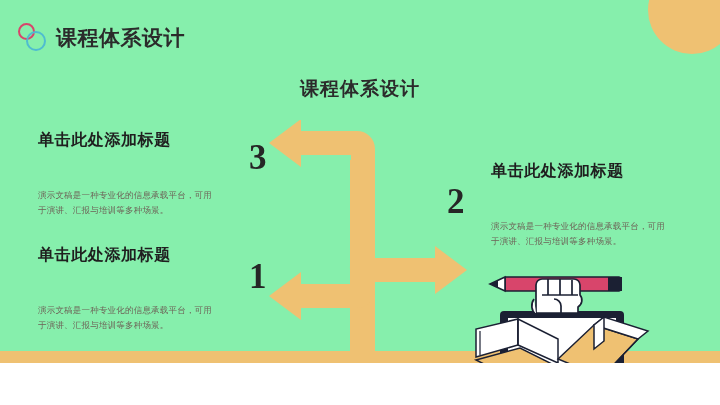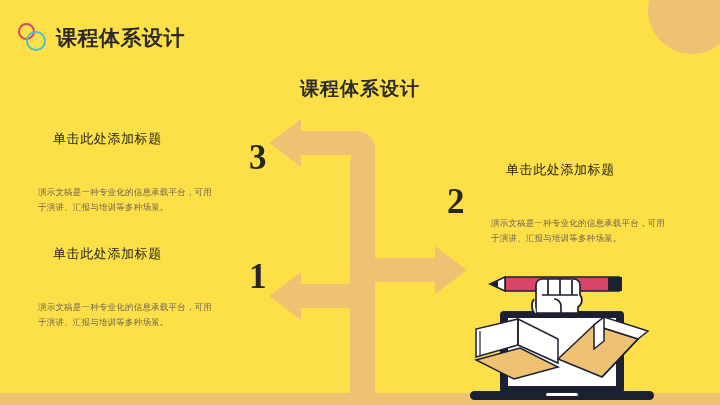--- a/index.html
+++ b/index.html
@@ -3,23 +3,23 @@
 <meta charset="utf-8">
 <style>
   html, body {
     margin: 0;
     padding: 0;
     background: #ffffff;
   }
   #slide {
     position: relative;
     width: 720px;
-    height: 405px;
+    height: 363px;
     overflow: hidden;
-    background: #fde047;
+    background: #86efac;
     font-family: "Liberation Sans", "DejaVu Sans", sans-serif;
   }
 
   
   .corner-circle {
     position: absolute;
     top: -34px;
     right: -16px;
     width: 88px;
     height: 88px;
@@ -110,27 +110,26 @@
     line-height: 1;
     font-family: "Liberation Serif", "DejaVu Serif", serif;
   }
   .num-3 { left: 249px; top: 140px; }
   .num-2 { left: 447px; top: 184px; }
   .num-1 { left: 249px; top: 259px; }
 
   
   .txt-block { position: absolute; }
   .txt-block .t-head {
-    font-size: 13px;
-    font-weight: normal;
+    font-size: 16px;
+    font-weight: bold;
     color: #1f1f1f;
     letter-spacing: 0.6px;
     margin-bottom: 8px;
     white-space: nowrap;
-    margin-left: 15px;
   }
   .txt-block .t-body {
     font-size: 8.5px;
     color: #6d6257;
     line-height: 1.75;
     letter-spacing: 0.2px;
     margin-top: 37px;
   }
   .blk-a { left: 38px; top: 130px; width: 215px; }
   .blk-b { left: 38px; top: 245px; width: 215px; }

